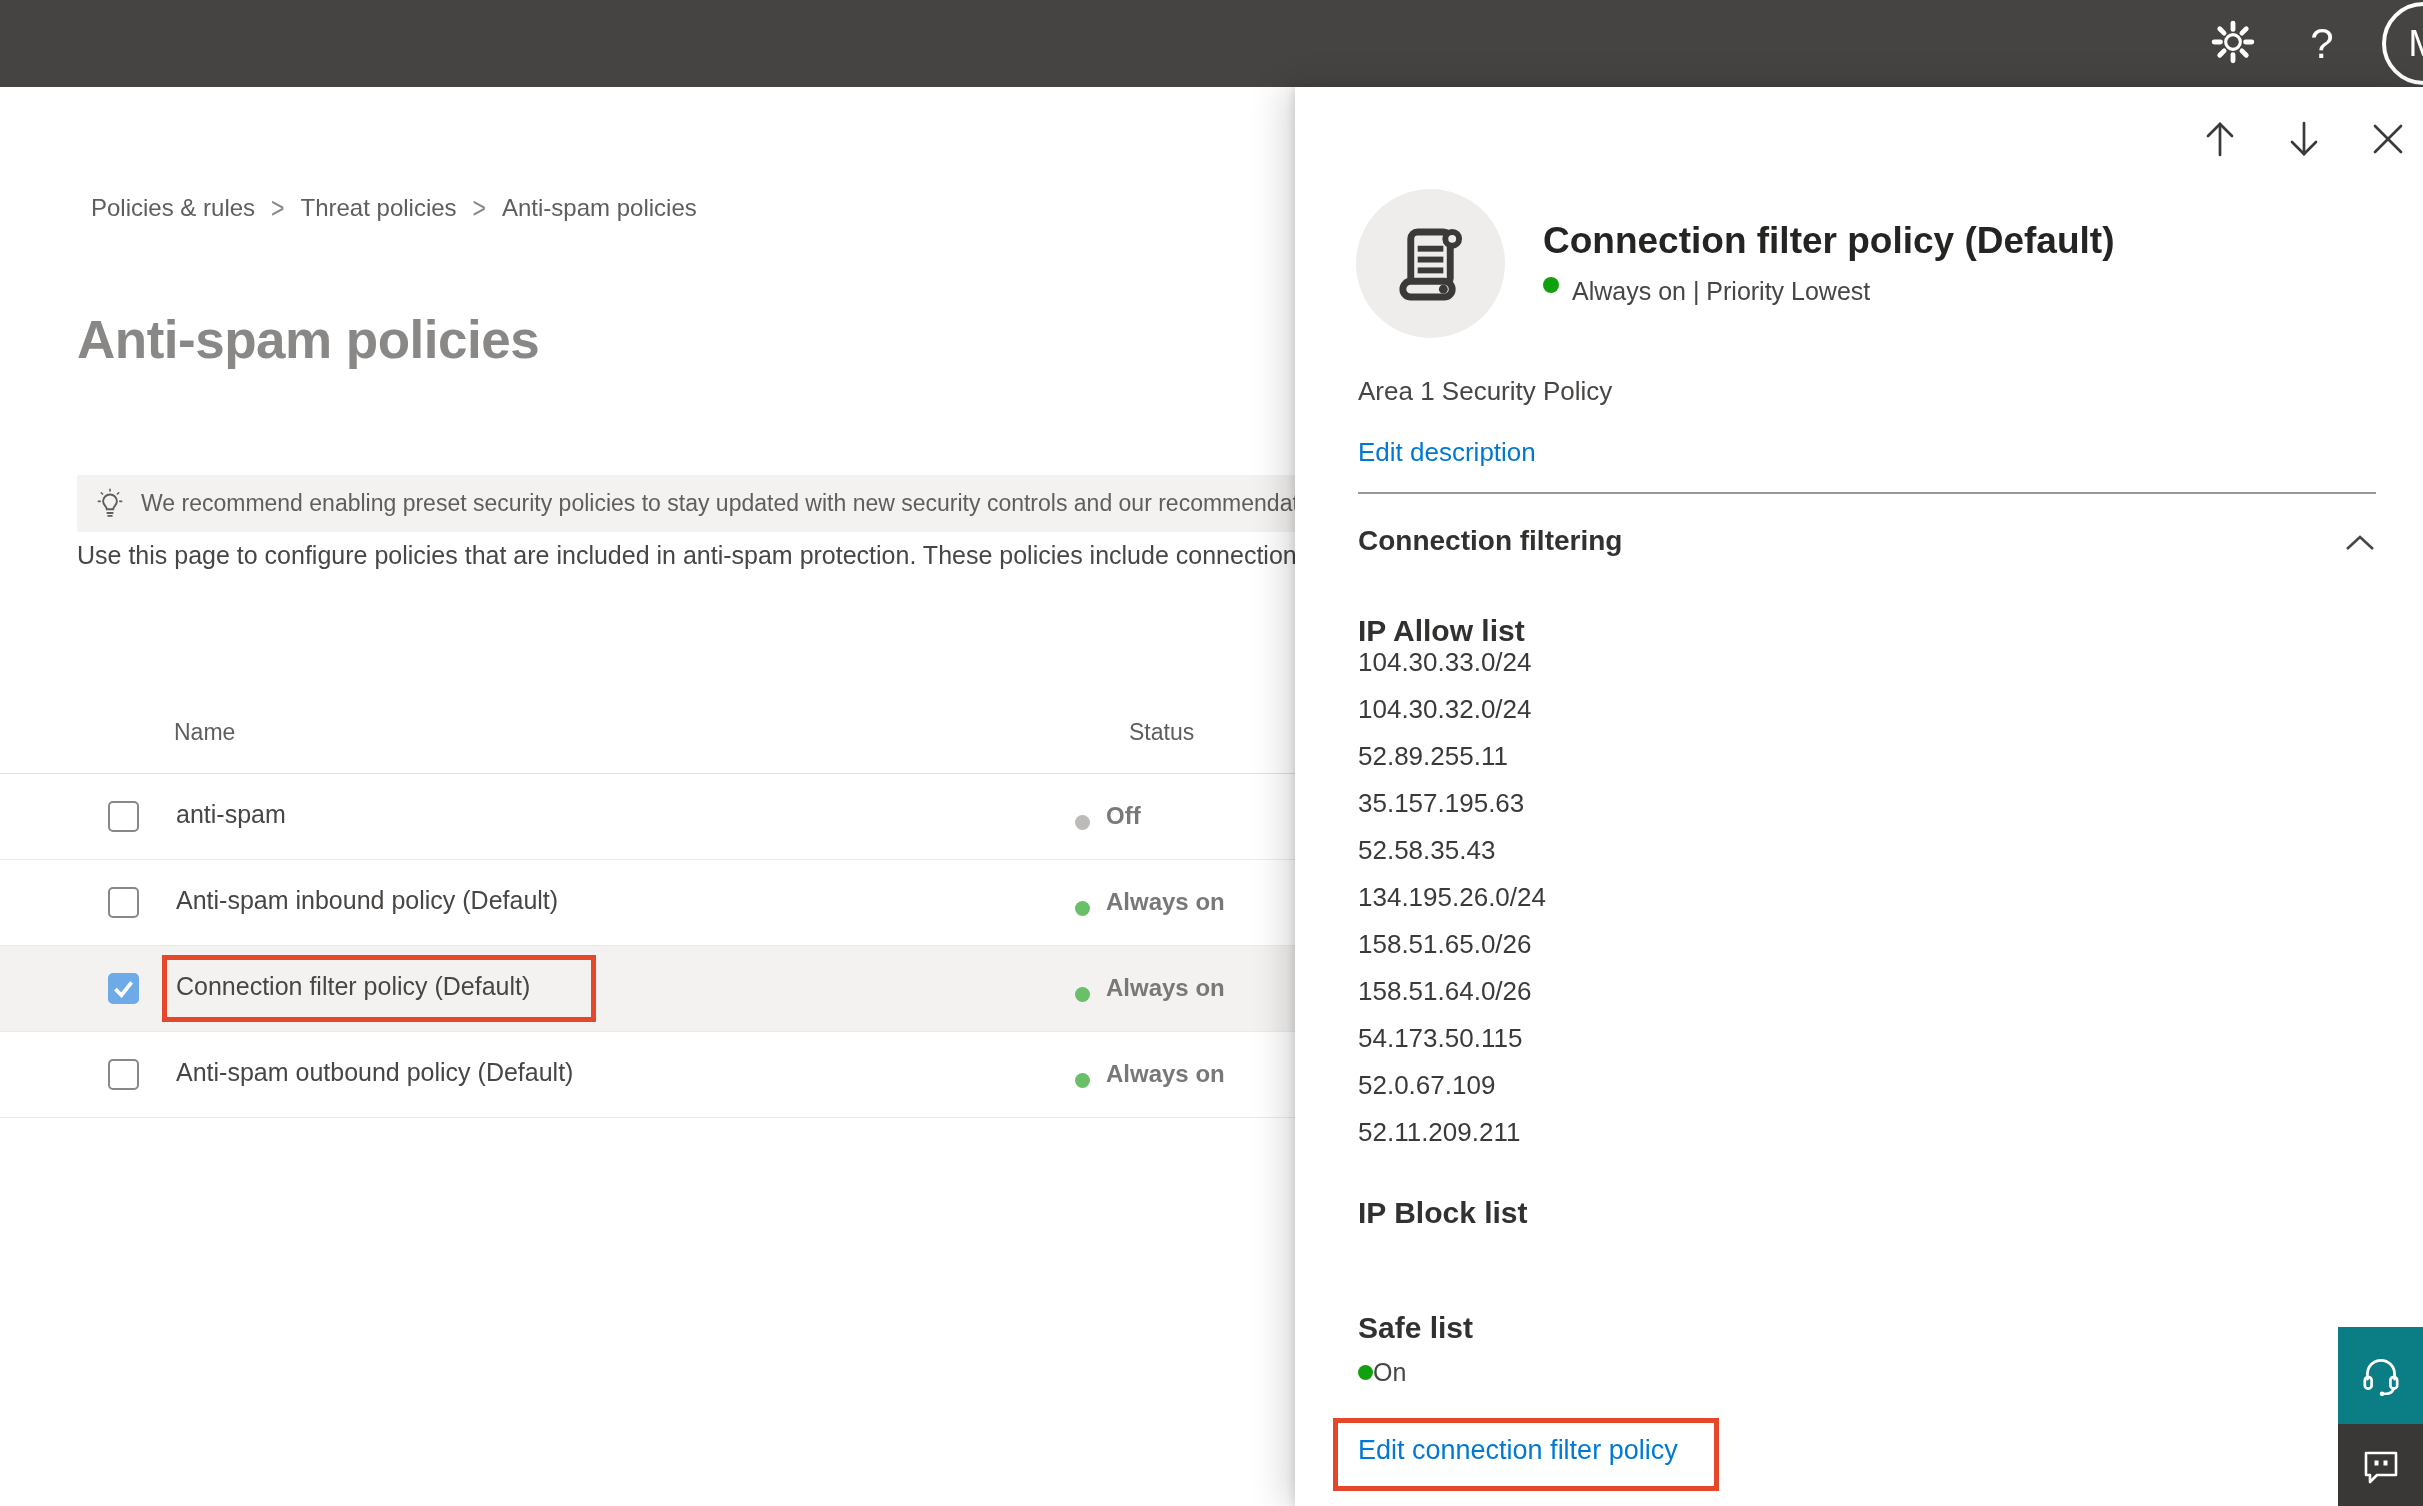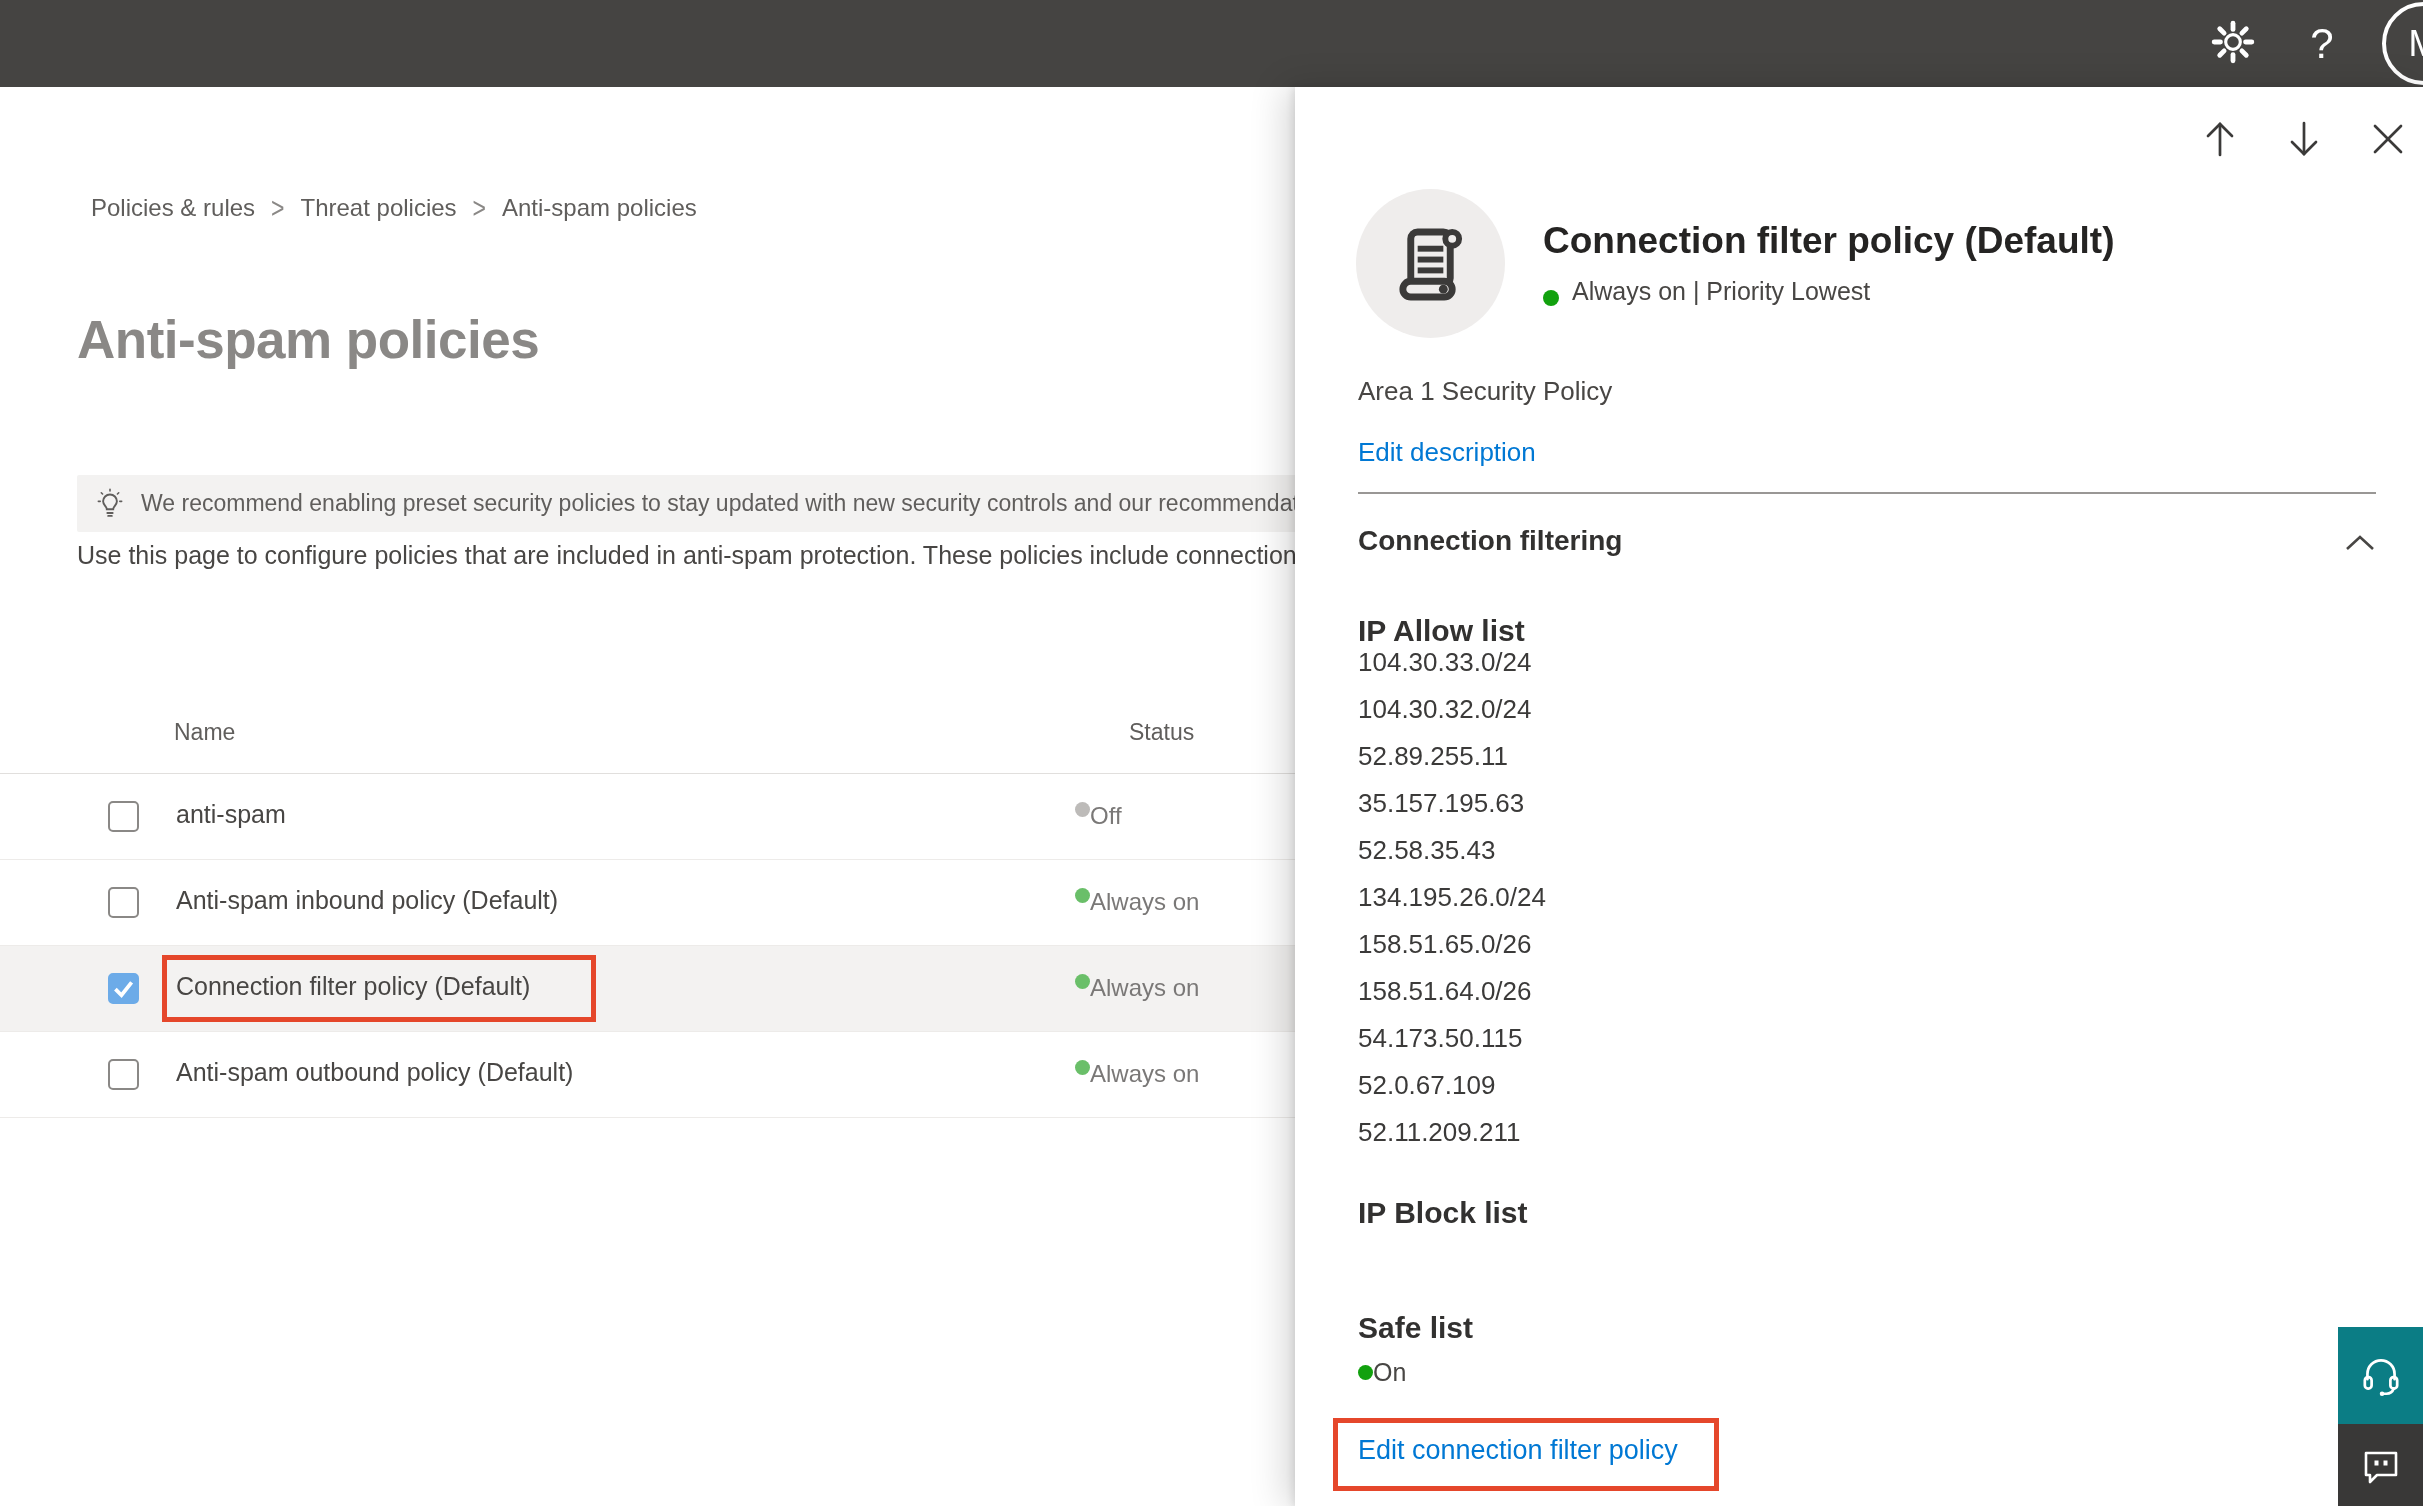--- a/index.html
+++ b/index.html
@@ -40,36 +40,36 @@
   .tbl-head{position:relative;height:80px;border-bottom:1px solid #e1dfdd;font-size:23px;color:#605e5c;}
   .col-name{position:absolute;left:174px;top:26px;}
   .col-status{position:absolute;left:1129px;top:26px;}
   .prow{position:relative;height:85px;border-bottom:1px solid #edebe9;cursor:pointer;}
   .prow.sel{background:#f3f2f1;}
   .cb{position:absolute;left:108px;top:27px;width:31px;height:31px;border:2px solid #8a8886;border-radius:5px;
       box-sizing:border-box;background:#fff;cursor:pointer;}
   .cb.on{border-color:#6cabe8;background:#6cabe8;}
   .cb svg{width:100%;height:100%;display:block;}
   .pname{position:absolute;left:176px;top:26px;font-size:25px;color:#484644;}
-  .pstatus{position:absolute;left:1075px;top:28px;display:flex;align-items:flex-start;gap:0;}
+  .pstatus{position:absolute;left:1075px;top:28px;display:flex;align-items:flex-end;gap:16px;font-weight:bold;}
   .pstatus em{font-style:normal;font-size:24px;color:#7a7877;}
   .dot{width:15px;height:15px;border-radius:50%;display:inline-block;}
   .dot.on{background:#6abf69;}
   .dot.off{background:#bdbbb9;}
   .ann{position:absolute;left:162px;top:9px;width:434px;height:67px;border:5px solid #e5472b;box-sizing:border-box;}
 
   
   .flyout{position:absolute;left:1295px;top:87px;width:1129px;height:1420px;background:#fff;
           box-shadow:-10px 0 34px rgba(0,0,0,.16),-2px 0 8px rgba(0,0,0,.10);}
   .fly-nav{position:absolute;top:30px;right:14px;display:flex;gap:40px;}
   .fly-nav .nav-ic{width:44px;height:44px;cursor:pointer;}
   .fly-header{position:absolute;left:61px;top:102px;display:flex;align-items:center;gap:38px;}
   .fly-avatar{width:149px;height:149px;border-radius:50%;background:#efedec;display:flex;align-items:center;justify-content:center;}
   .fly-title{font-size:37px;font-weight:700;color:#252423;line-height:1.1;}
-  .fly-statusline{margin-top:16px;display:flex;align-items:flex-end;gap:13px;font-size:25px;color:#484644;}
+  .fly-statusline{margin-top:16px;display:flex;align-items:flex-start;gap:13px;font-size:25px;color:#484644;}
   .bdot{width:16px;height:16px;border-radius:50%;background:#12a10e;display:inline-block;}
   .fly-desc{position:absolute;left:63px;top:289px;font-size:26px;color:#484644;}
   .fly-link{position:absolute;left:63px;font-size:26px;color:#0078d4;cursor:pointer;}
   .lnk-editdesc{top:350px;}
   .fly-divider{position:absolute;left:63px;right:48px;top:405px;border-top:2px solid #999795;}
   .fly-section{position:absolute;left:63px;top:438px;font-size:28px;font-weight:600;color:#323130;}
   .sec-chev{position:absolute;right:48px;top:447px;cursor:pointer;}
   .fly-sublabel{position:absolute;left:63px;font-size:30px;font-weight:700;color:#323130;}
   .lbl-allow{top:527px;}
   .ip-list{position:absolute;left:63px;top:552px;}

